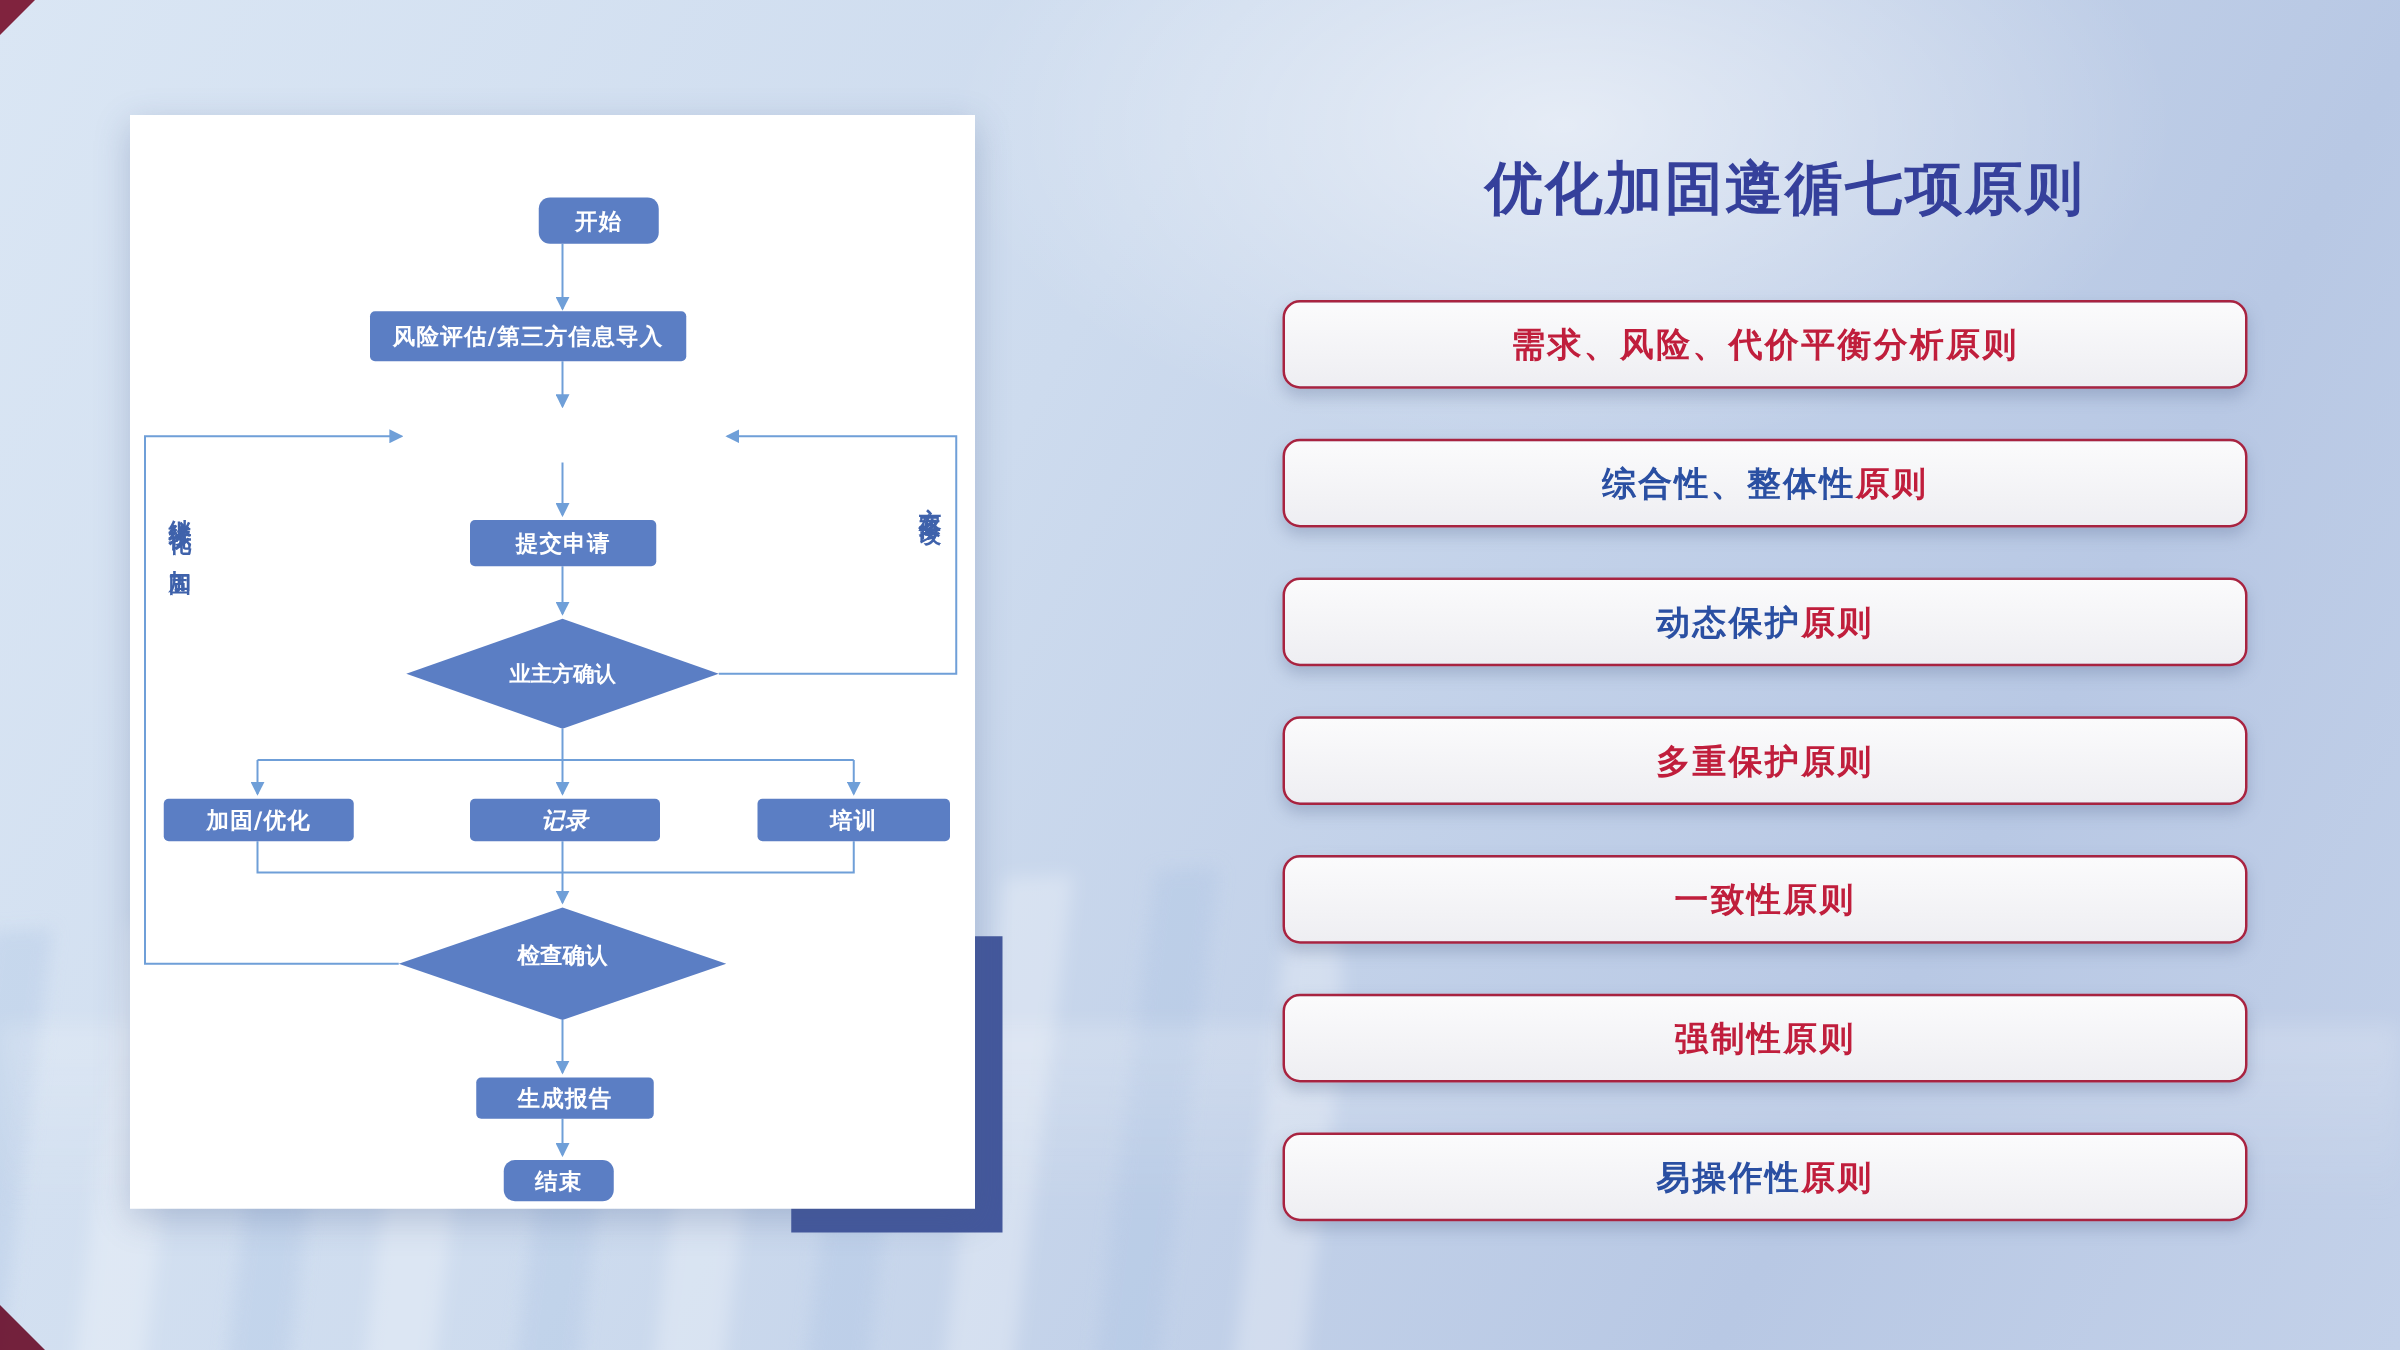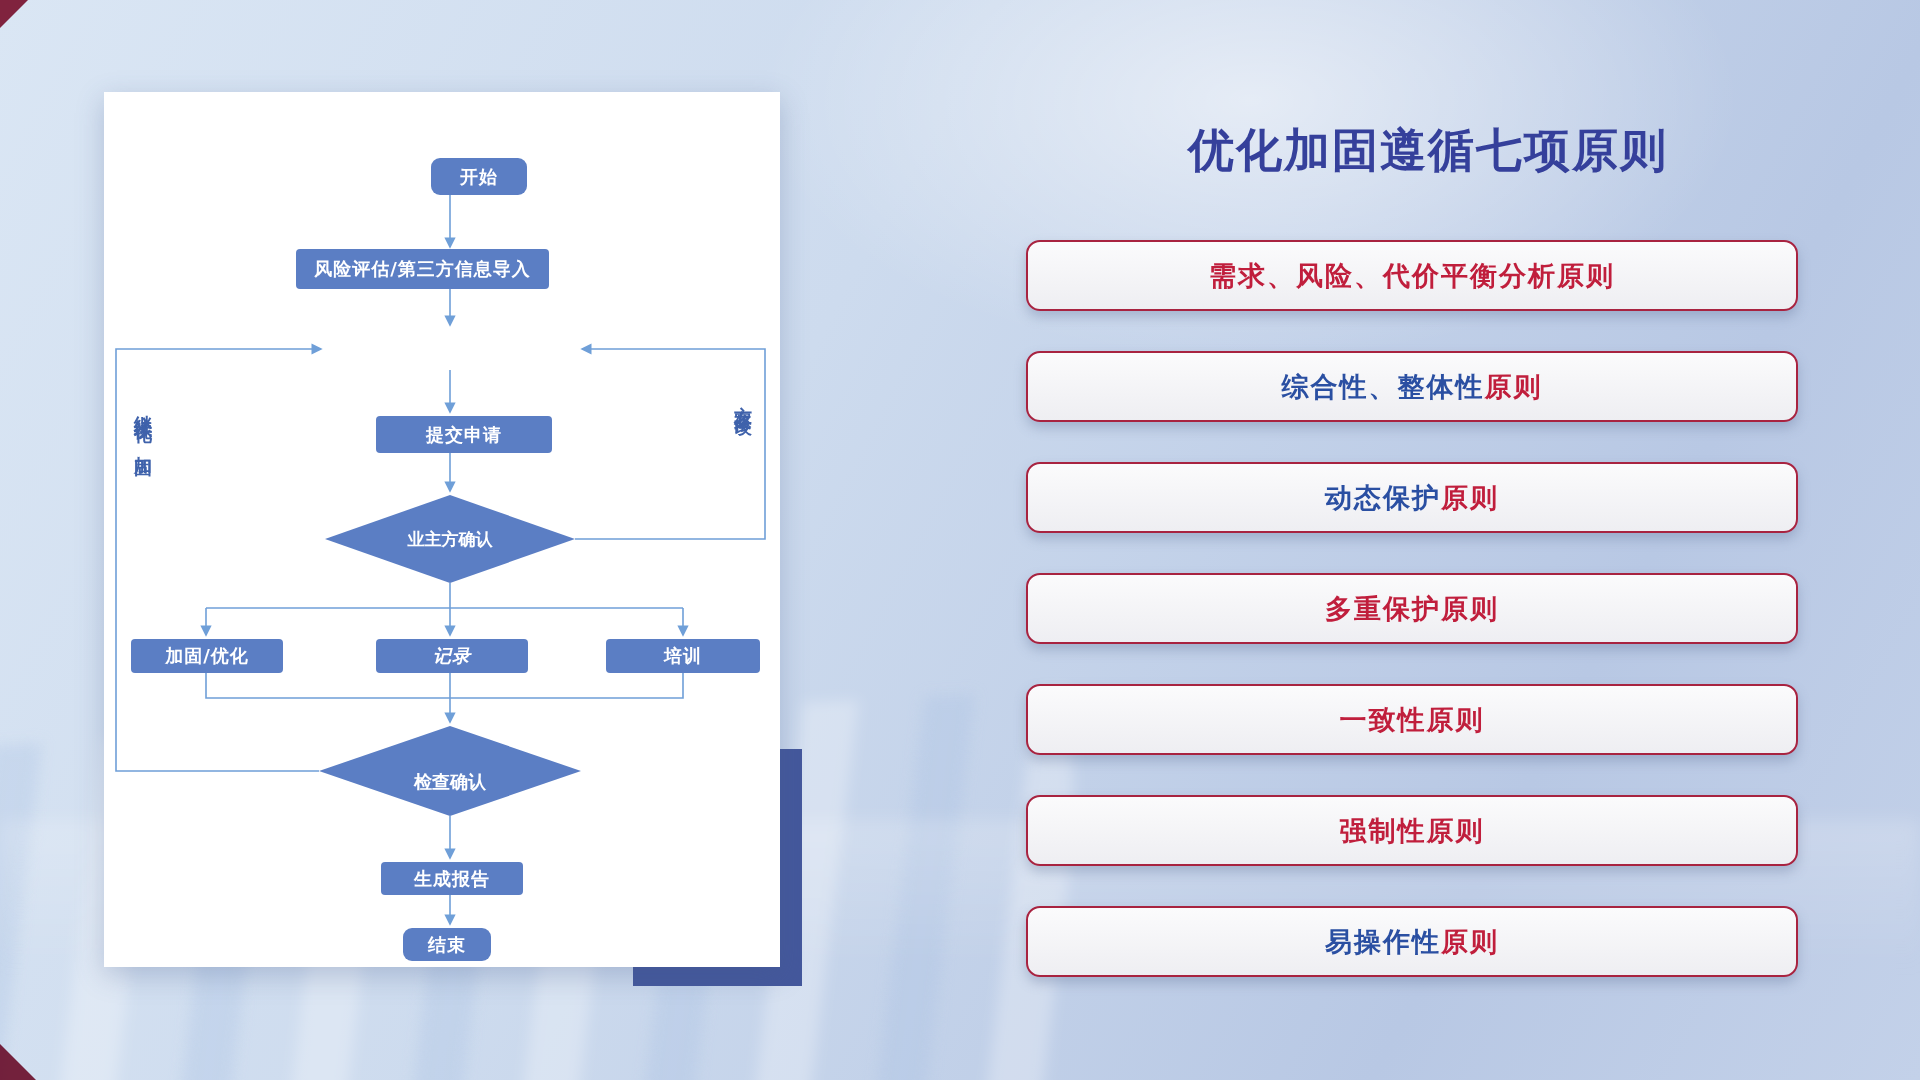--- a/index.html
+++ b/index.html
@@ -93,31 +93,31 @@
         <polygon points="346,403 471,447 346,491 221,447"></polygon>
         <polygon points="346,634 477,679 346,724 215,679"></polygon>
       </g>
     </svg>
 
     <div class="fnode pill" style="left:294px;top:66px;width:96px;height:37px;margin-left:33px;">开始</div>
 
     <div class="fnode" style="left:192px;top:157px;width:253px;height:40px;">风险评估/第三方信息导入</div>
 
 
-    <div class="fnode" style="left:272px;top:324px;width:176px;height:37px;">提交申请</div>
+    <div class="fnode" style="left:272px;top:324px;width:149px;height:37px;">提交申请</div>
 
     <div class="diam-label" style="left:246px;top:431px;width:200px;height:32px;font-size:17px;">业主方确认</div>
 
     <div class="fnode" style="left:27px;top:547px;width:152px;height:34px;">加固/优化</div>
 
     <div class="fnode" style="left:272px;top:547px;width:152px;height:34px;font-style:italic;">记录</div>
 
     <div class="fnode" style="left:502px;top:547px;width:154px;height:34px;">培训</div>
 
-    <div class="diam-label" style="left:246px;top:674px;width:200px;height:32px;font-size:18px;">检查确认</div>
+    <div class="diam-label" style="left:246px;top:656px;width:200px;height:32px;font-size:18px;">检查确认</div>
 
     <div class="fnode" style="left:277px;top:770px;width:142px;height:33px;">生成报告</div>
 
     <div class="fnode pill" style="left:299px;top:836px;width:88px;height:33px;">结束</div>
 
     <div class="vlabel" style="left:30px;top:308px;">继续优化/加固</div>
 
     <div class="vlabel" style="left:630px;top:300px;">方案修改</div>
 
   </div>

